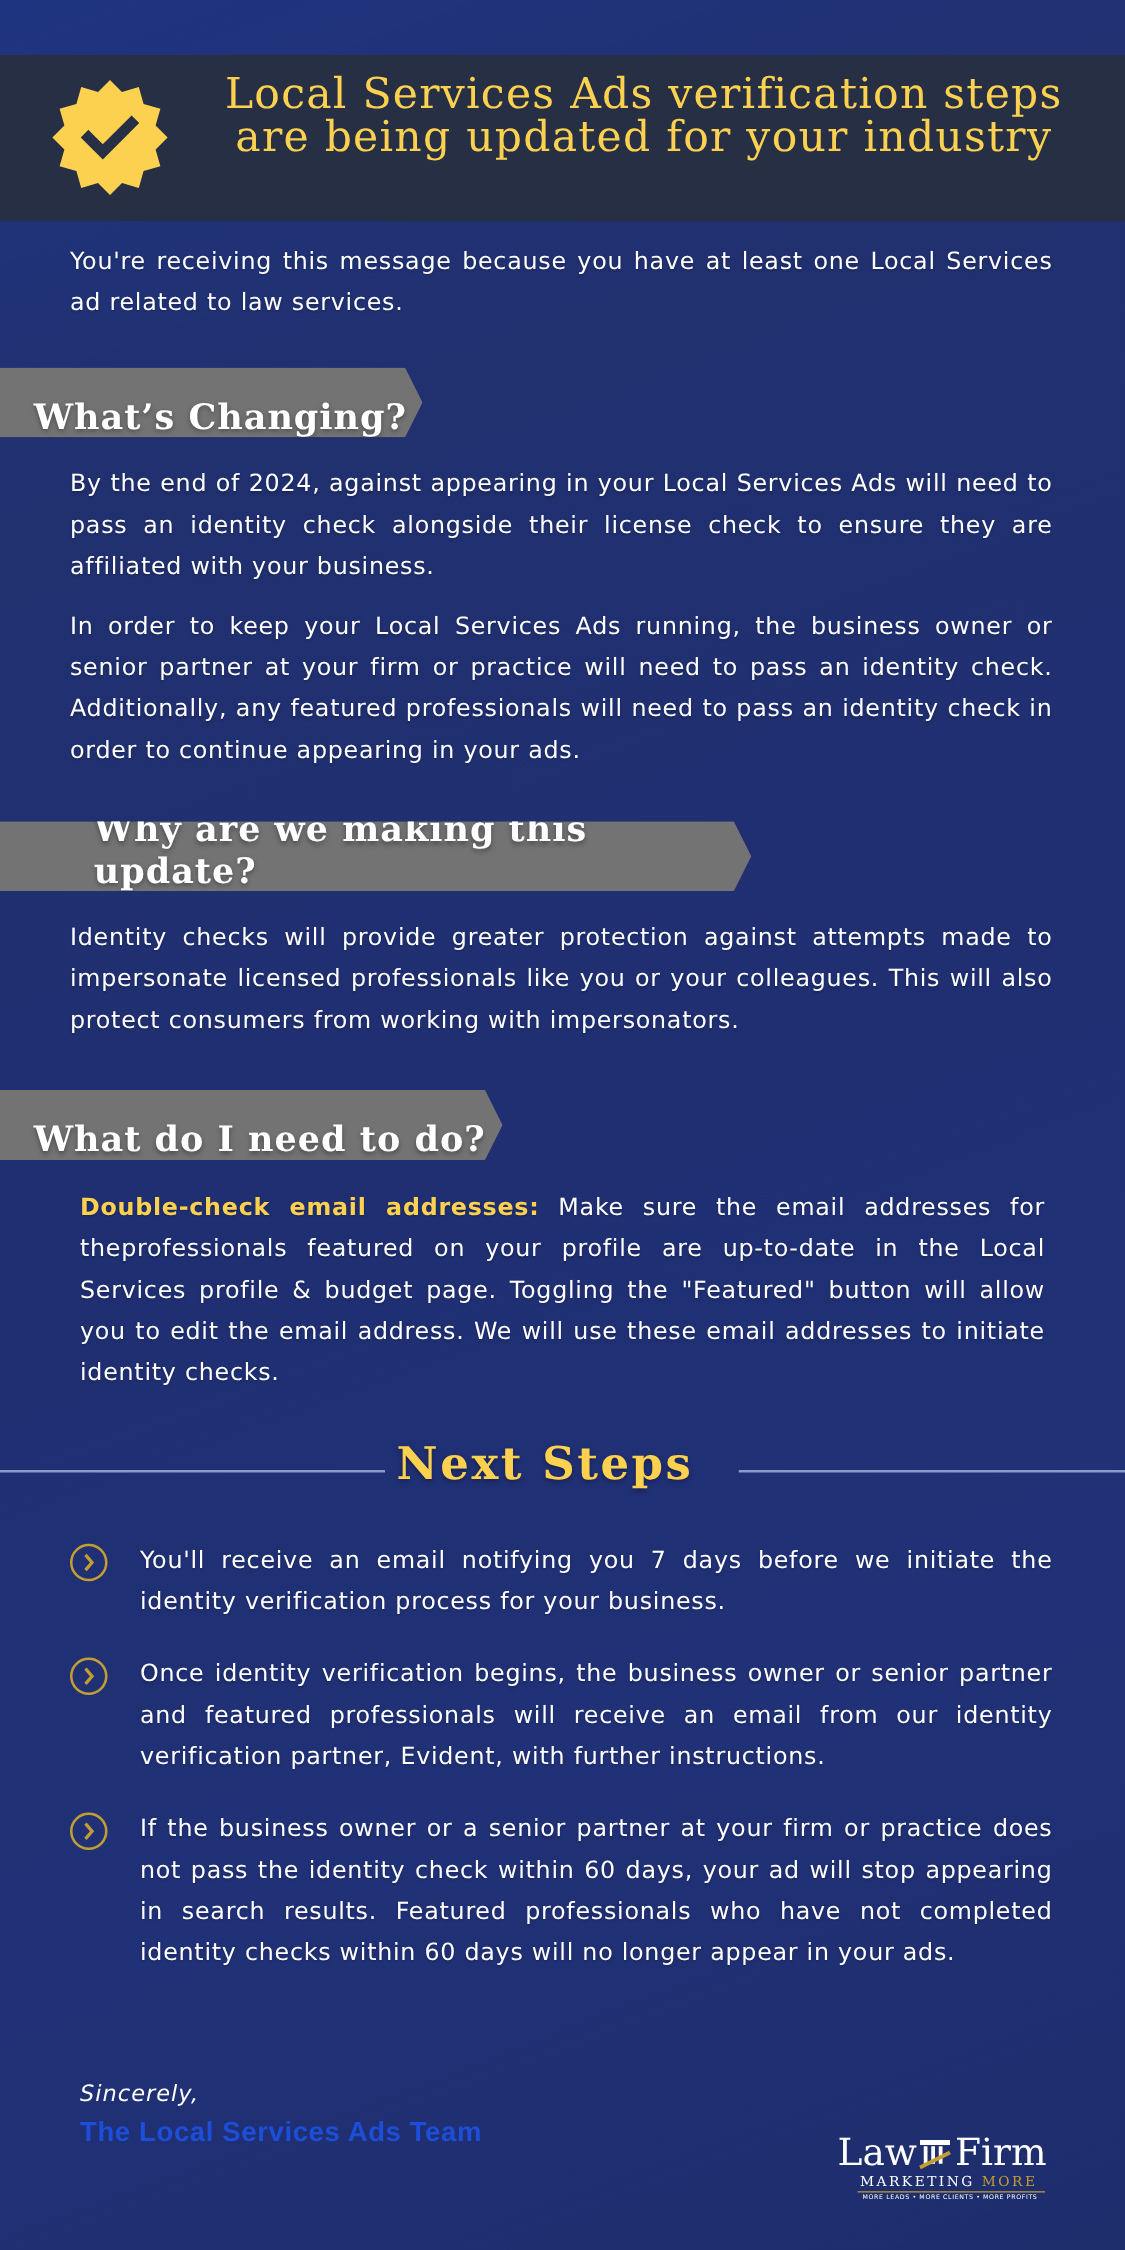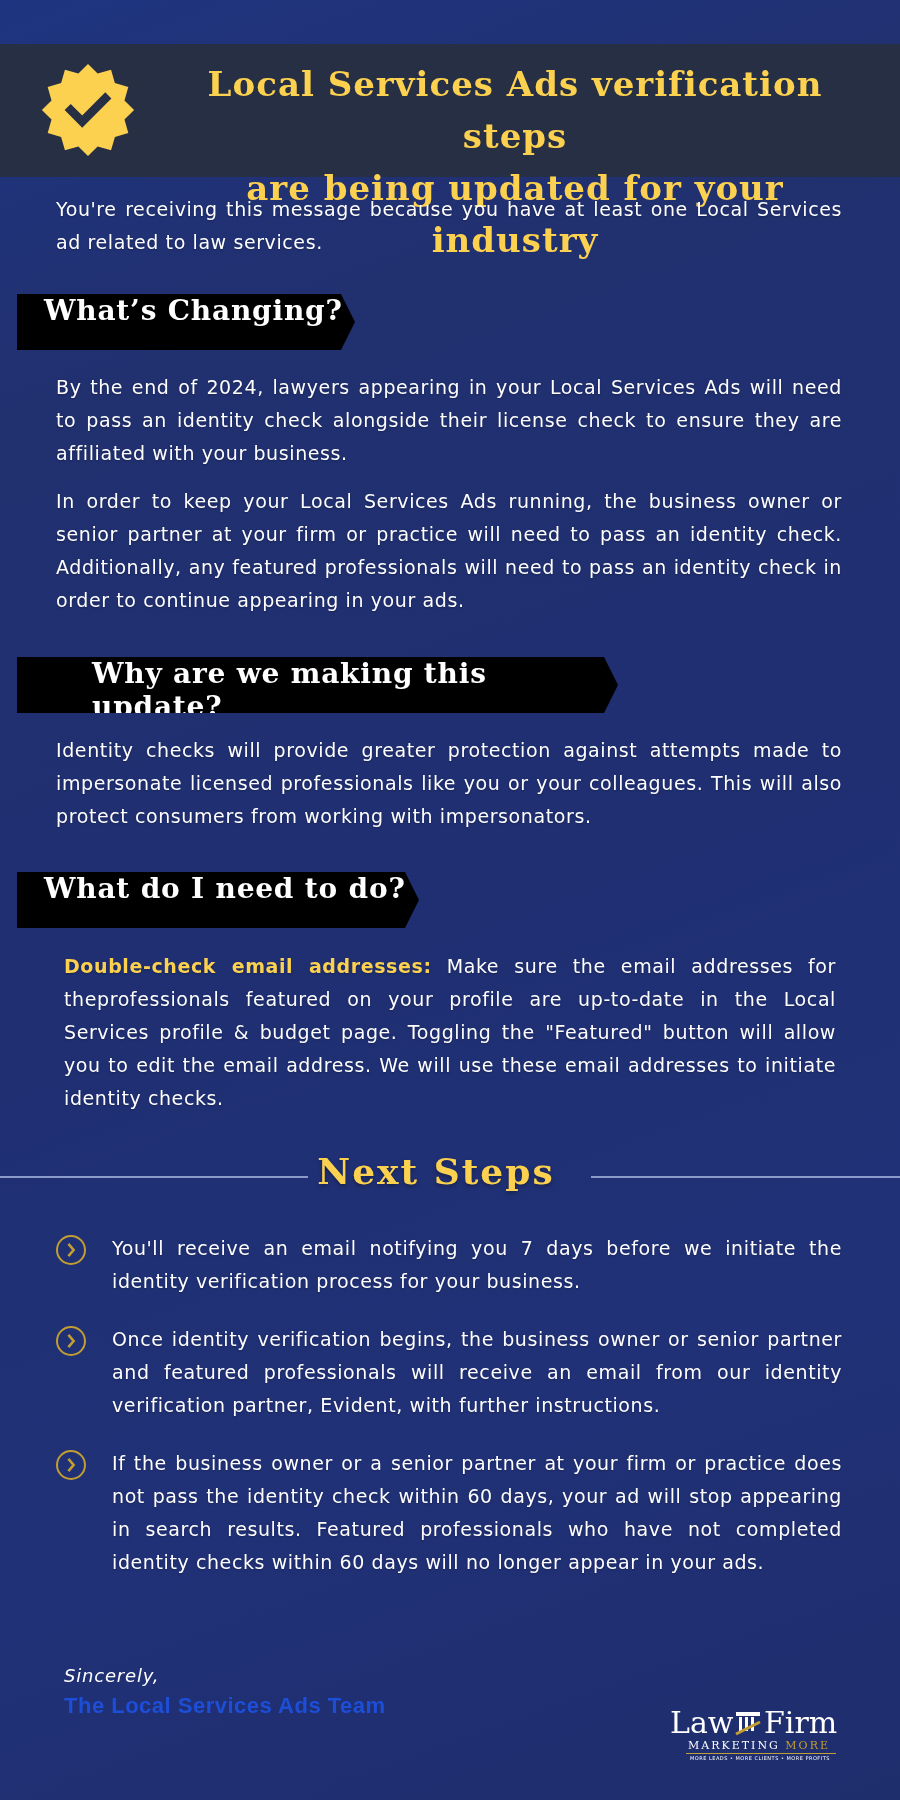--- a/index.html
+++ b/index.html
@@ -11,35 +11,35 @@
     position:relative;
   }
   .header {
     position:absolute; left:0; top:44px; width:900px; height:133px;
     background:#272f45;
     display:flex; align-items:center;
   }
   .badge { position:absolute; left:40px; top:18px; width:96px; height:96px; }
   .header-title {
     position:absolute; left:160px; top:14px; width:710px;
-    font-family:"DejaVu Serif", serif; font-weight:bold;
-    font-size:34px; line-height:52px; color:#fcd14f; text-align:center;
+    font-family:"DejaVu Serif", serif; font-weight:normal;
+    font-size:34px; line-height:35px; color:#fcd14f; text-align:center;
     letter-spacing:1px;
   }
   .p {
     position:absolute; left:56px; width:786px;
     font-size:19px; line-height:33px; text-align:justify;
     letter-spacing:0.6px; color:#ffffff;
     text-shadow:0 1px 2px rgba(0,0,0,0.25);
   }
   .ribbon {
-    position:absolute; left:17px; height:56px;
-    background:#000000;
+    position:absolute; left:0; height:56px;
+    background:#737373;
     clip-path: polygon(0 0, calc(100% - 14px) 0, 100% 50%, calc(100% - 14px) 100%, 0 100%);
-    display:flex; align-items:flex-start;
+    display:flex; align-items:flex-end;
   }
   .ribbon span {
     font-family:"DejaVu Serif", serif; font-weight:bold;
     font-size:28px; color:#ffffff; padding-left:27px; letter-spacing:0.8px;
     text-shadow:0 2px 4px rgba(0,0,0,0.35);
   }
   .hl { color:#fcd14f; font-weight:bold; }
   .next-row { position:absolute; left:0; top:1150px; width:900px; height:54px; }
   .rule { position:absolute; top:26px; height:2px; background:#8a9ac9; }
   .next-title {
@@ -78,21 +78,21 @@
     <div>Local Services Ads verification steps</div>
     <div>are being updated for your industry</div>
   </div>
 </div>
 
 <div class="p" style="top:193px;">You're receiving this message because you have at least one Local Services ad related to law services.</div>
 
 <div class="ribbon" style="top:294px; width:338px;">
   <span>What’s Changing?</span>
 </div>
-<div class="p" style="top:371px;">By the end of 2024, lawyers appearing in your Local Services Ads will need to pass an identity check alongside their license check to ensure they are affiliated with your business.</div>
+<div class="p" style="top:371px;">By the end of 2024, against appearing in your Local Services Ads will need to pass an identity check alongside their license check to ensure they are affiliated with your business.</div>
 <div class="p" style="top:485px;">In order to keep your Local Services Ads running, the business owner or senior partner at your firm or practice will need to pass an identity check. Additionally, any featured professionals will need to pass an identity check in order to continue appearing in your ads.</div>
 
 <div class="ribbon" style="top:657px; width:553px;padding-left:48px;">
   <span>Why are we making this update?</span>
 </div>
 <div class="p" style="top:734px;">Identity checks will provide greater protection against attempts made to impersonate licensed professionals like you or your colleagues. This will also protect consumers from working with impersonators.</div>
 
 <div class="ribbon" style="top:872px; width:402px;">
   <span>What do I need to do?</span>
 </div>

